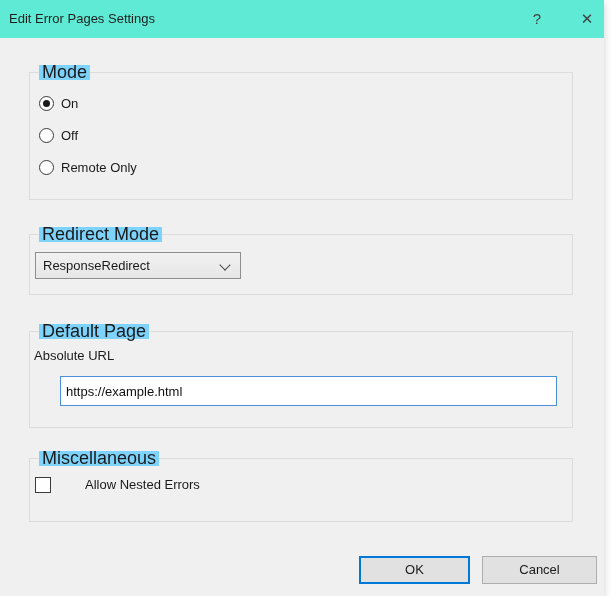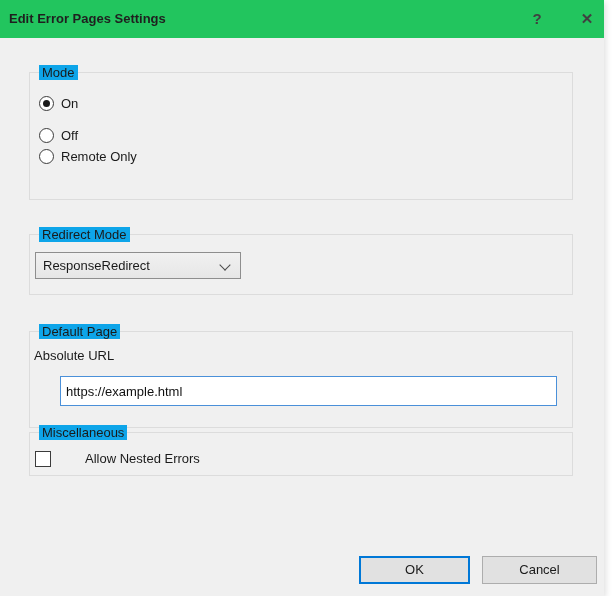--- a/index.html
+++ b/index.html
@@ -11,52 +11,51 @@
     -webkit-font-smoothing:antialiased;
   }
   .dialog {
     position:absolute; left:0; top:0; width:604px; height:596px;
     background:#f0f0f0;
     box-shadow:2px 2px 6px rgba(0,0,0,0.12);
   }
   
   .titlebar {
     position:absolute; left:0; top:0; width:604px; height:38px;
-    background:#22c55e;
-    font-weight:bold;
+    background:#5eead4;
   }
   .title {
     position:absolute; left:9px; top:0; line-height:38px;
     font-size:13px; color:#1f1f1f; white-space:nowrap;
   }
   .tb-btn {
     position:absolute; top:0; width:30px; height:38px;
     text-align:center; line-height:38px; color:#404040; cursor:default;
   }
   .tb-help  { right:52px; font-size:15px; }
   .tb-close { right:2px;  font-size:15px; }
   
   .groupbox {
     position:absolute; left:29px; width:544px;
     border:1px solid #dcdcdc; box-sizing:border-box; background:#f0f0f0;
   }
   .gb-label {
     position:absolute; top:-8px; left:9px;
-    background:#0ea5e9; padding:0 3px; line-height:15px;
-    font-size:13px; color:#1a1a1a; white-space:nowrap;
+    background:#7dd3fc; padding:0 3px; line-height:15px;
+    font-size:18px; color:#1a1a1a; white-space:nowrap;
   }
   .gb-mode     { top:72px;  height:128px; }
   .gb-redirect { top:234px; height:61px;  }
   .gb-default  { top:331px; height:97px;  }
-  .gb-misc     { top:432px; height:44px;  }
+  .gb-misc     { top:458px; height:64px;  }
   
   .radio-row { position:absolute; left:0; height:16px; width:300px; }
   .radio-row.r0 { top:23px; }
   .radio-row.r1 { top:55px; }
-  .radio-row.r2 { top:76px; }
+  .radio-row.r2 { top:87px; }
   .radio {
     position:absolute; left:9px; top:0; width:13px; height:13px;
     border:1px solid #3b3b3b; border-radius:50%; background:#ffffff;
   }
   .radio.checked::after {
     content:""; position:absolute; left:3px; top:3px;
     width:7px; height:7px; border-radius:50%; background:#1a1a1a;
   }
   .radio-label { position:absolute; left:31px; top:0; line-height:15px; white-space:nowrap; }
   

